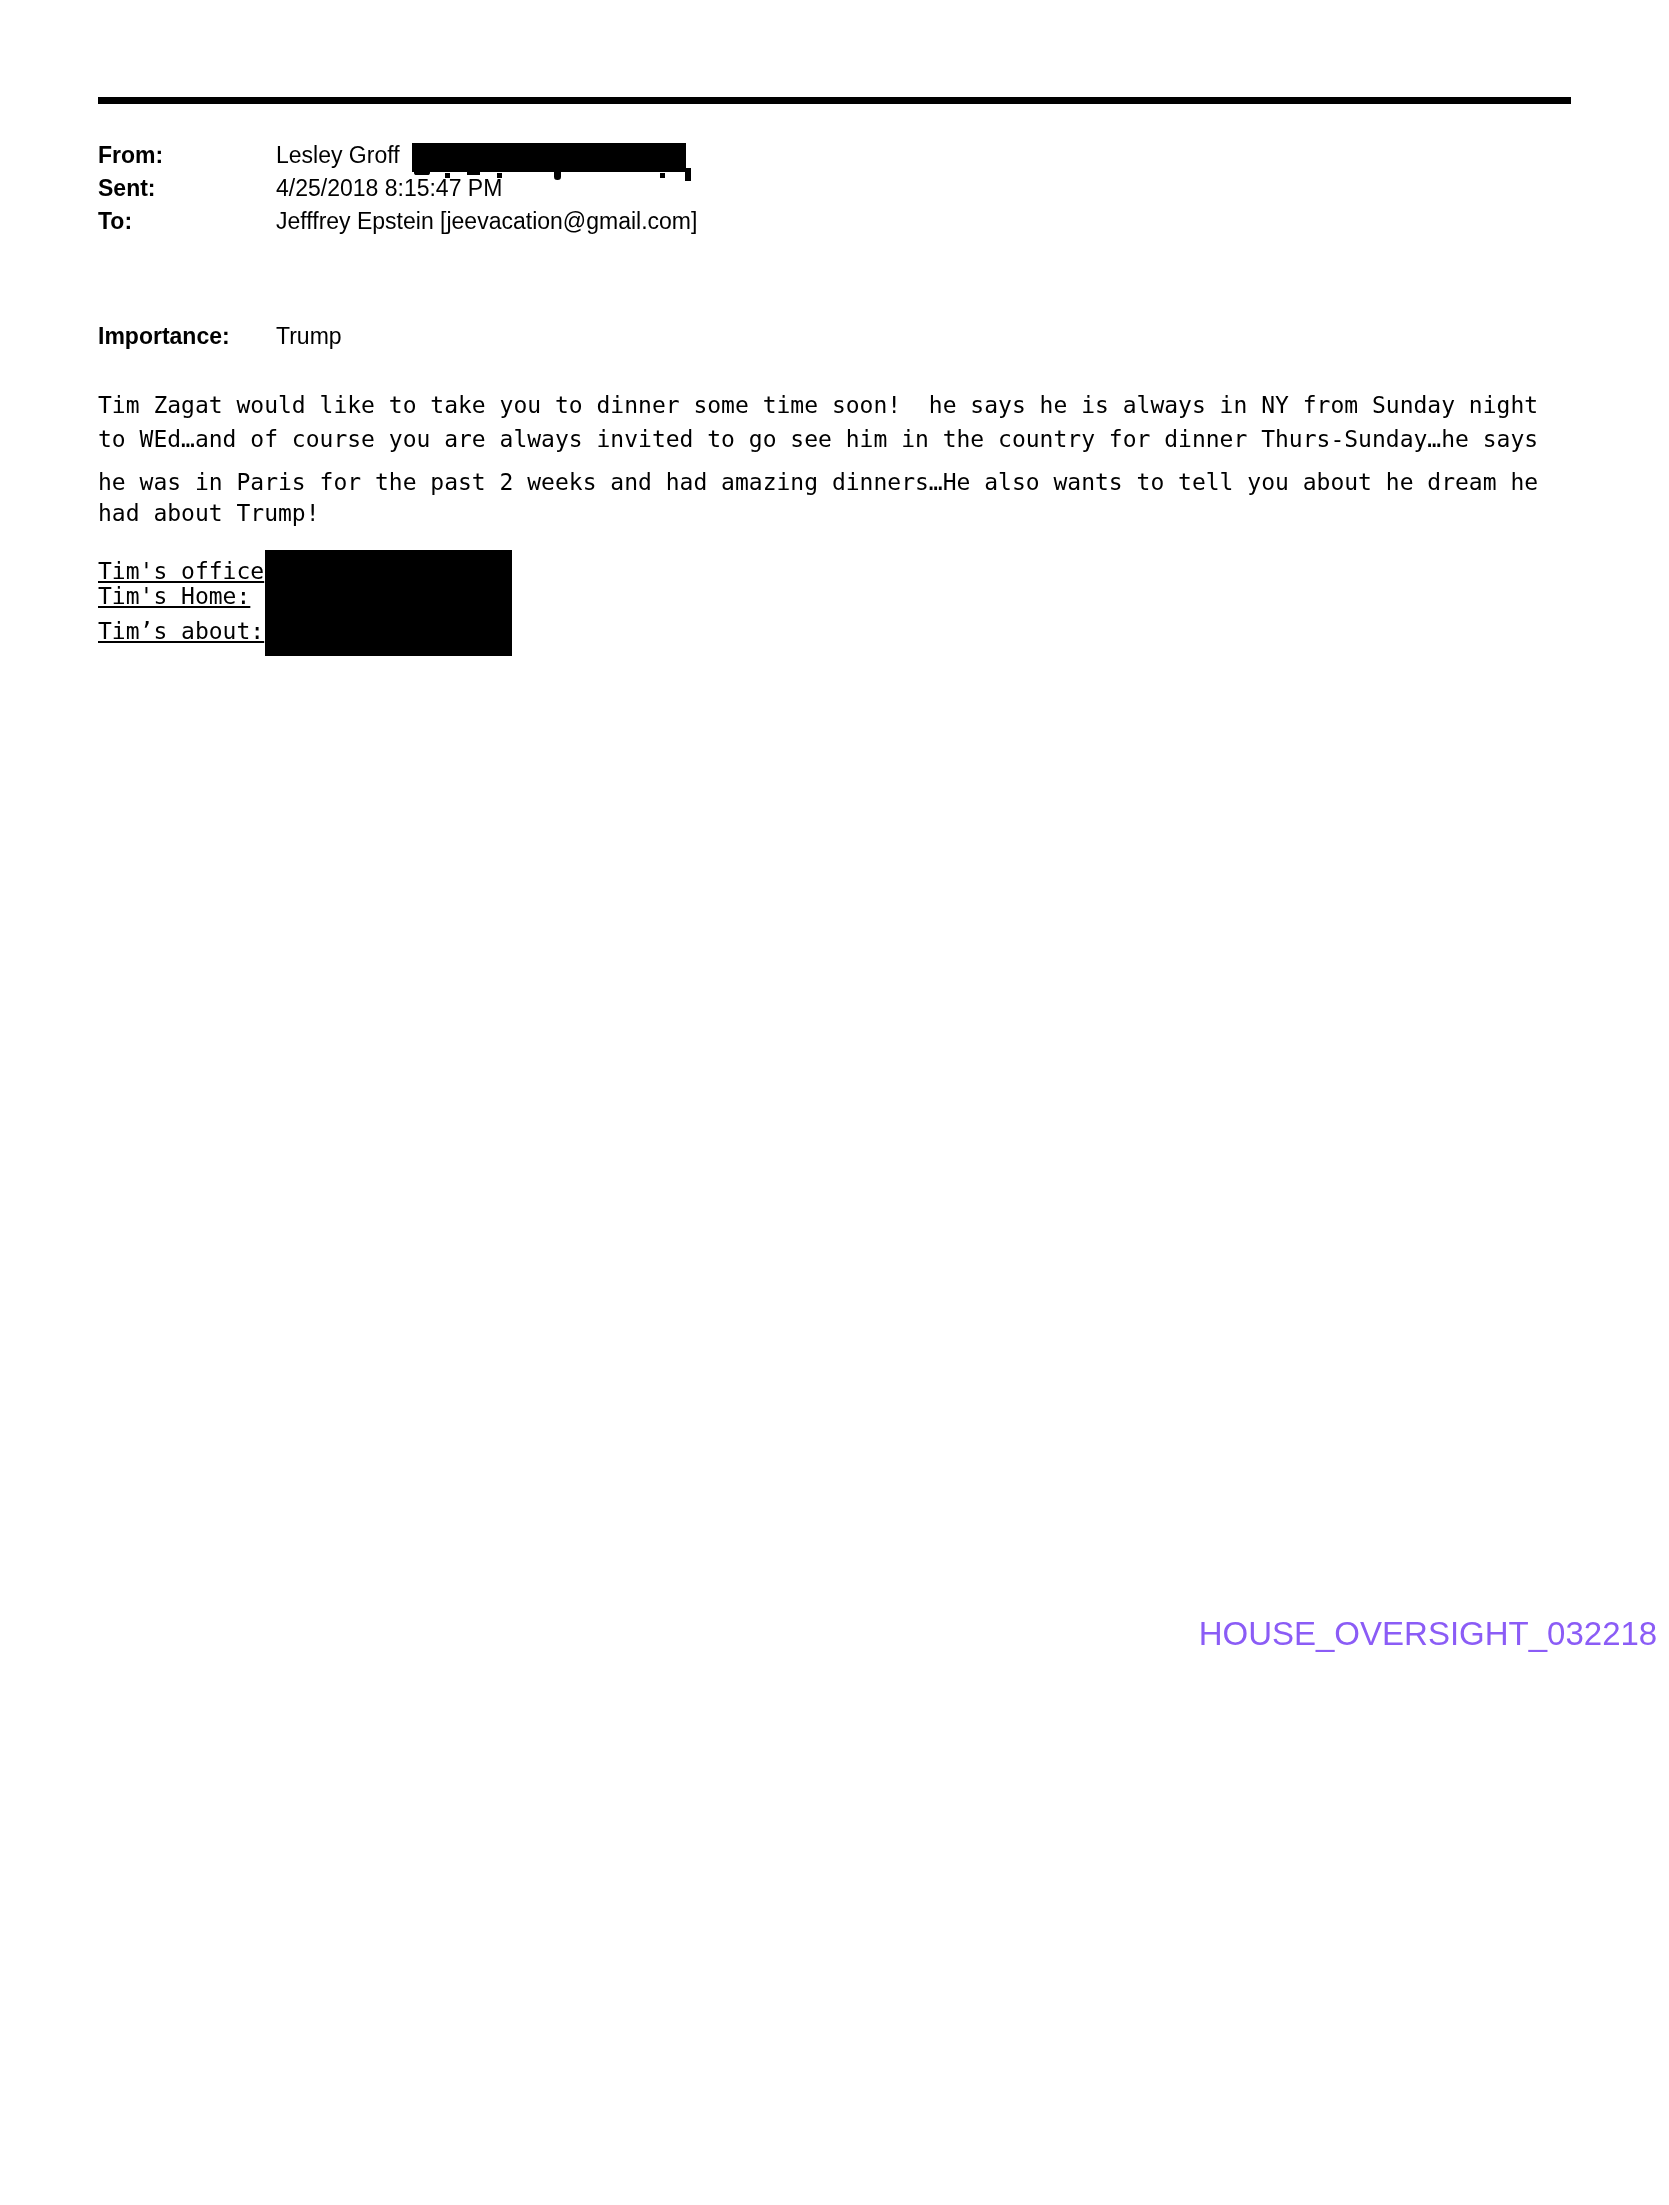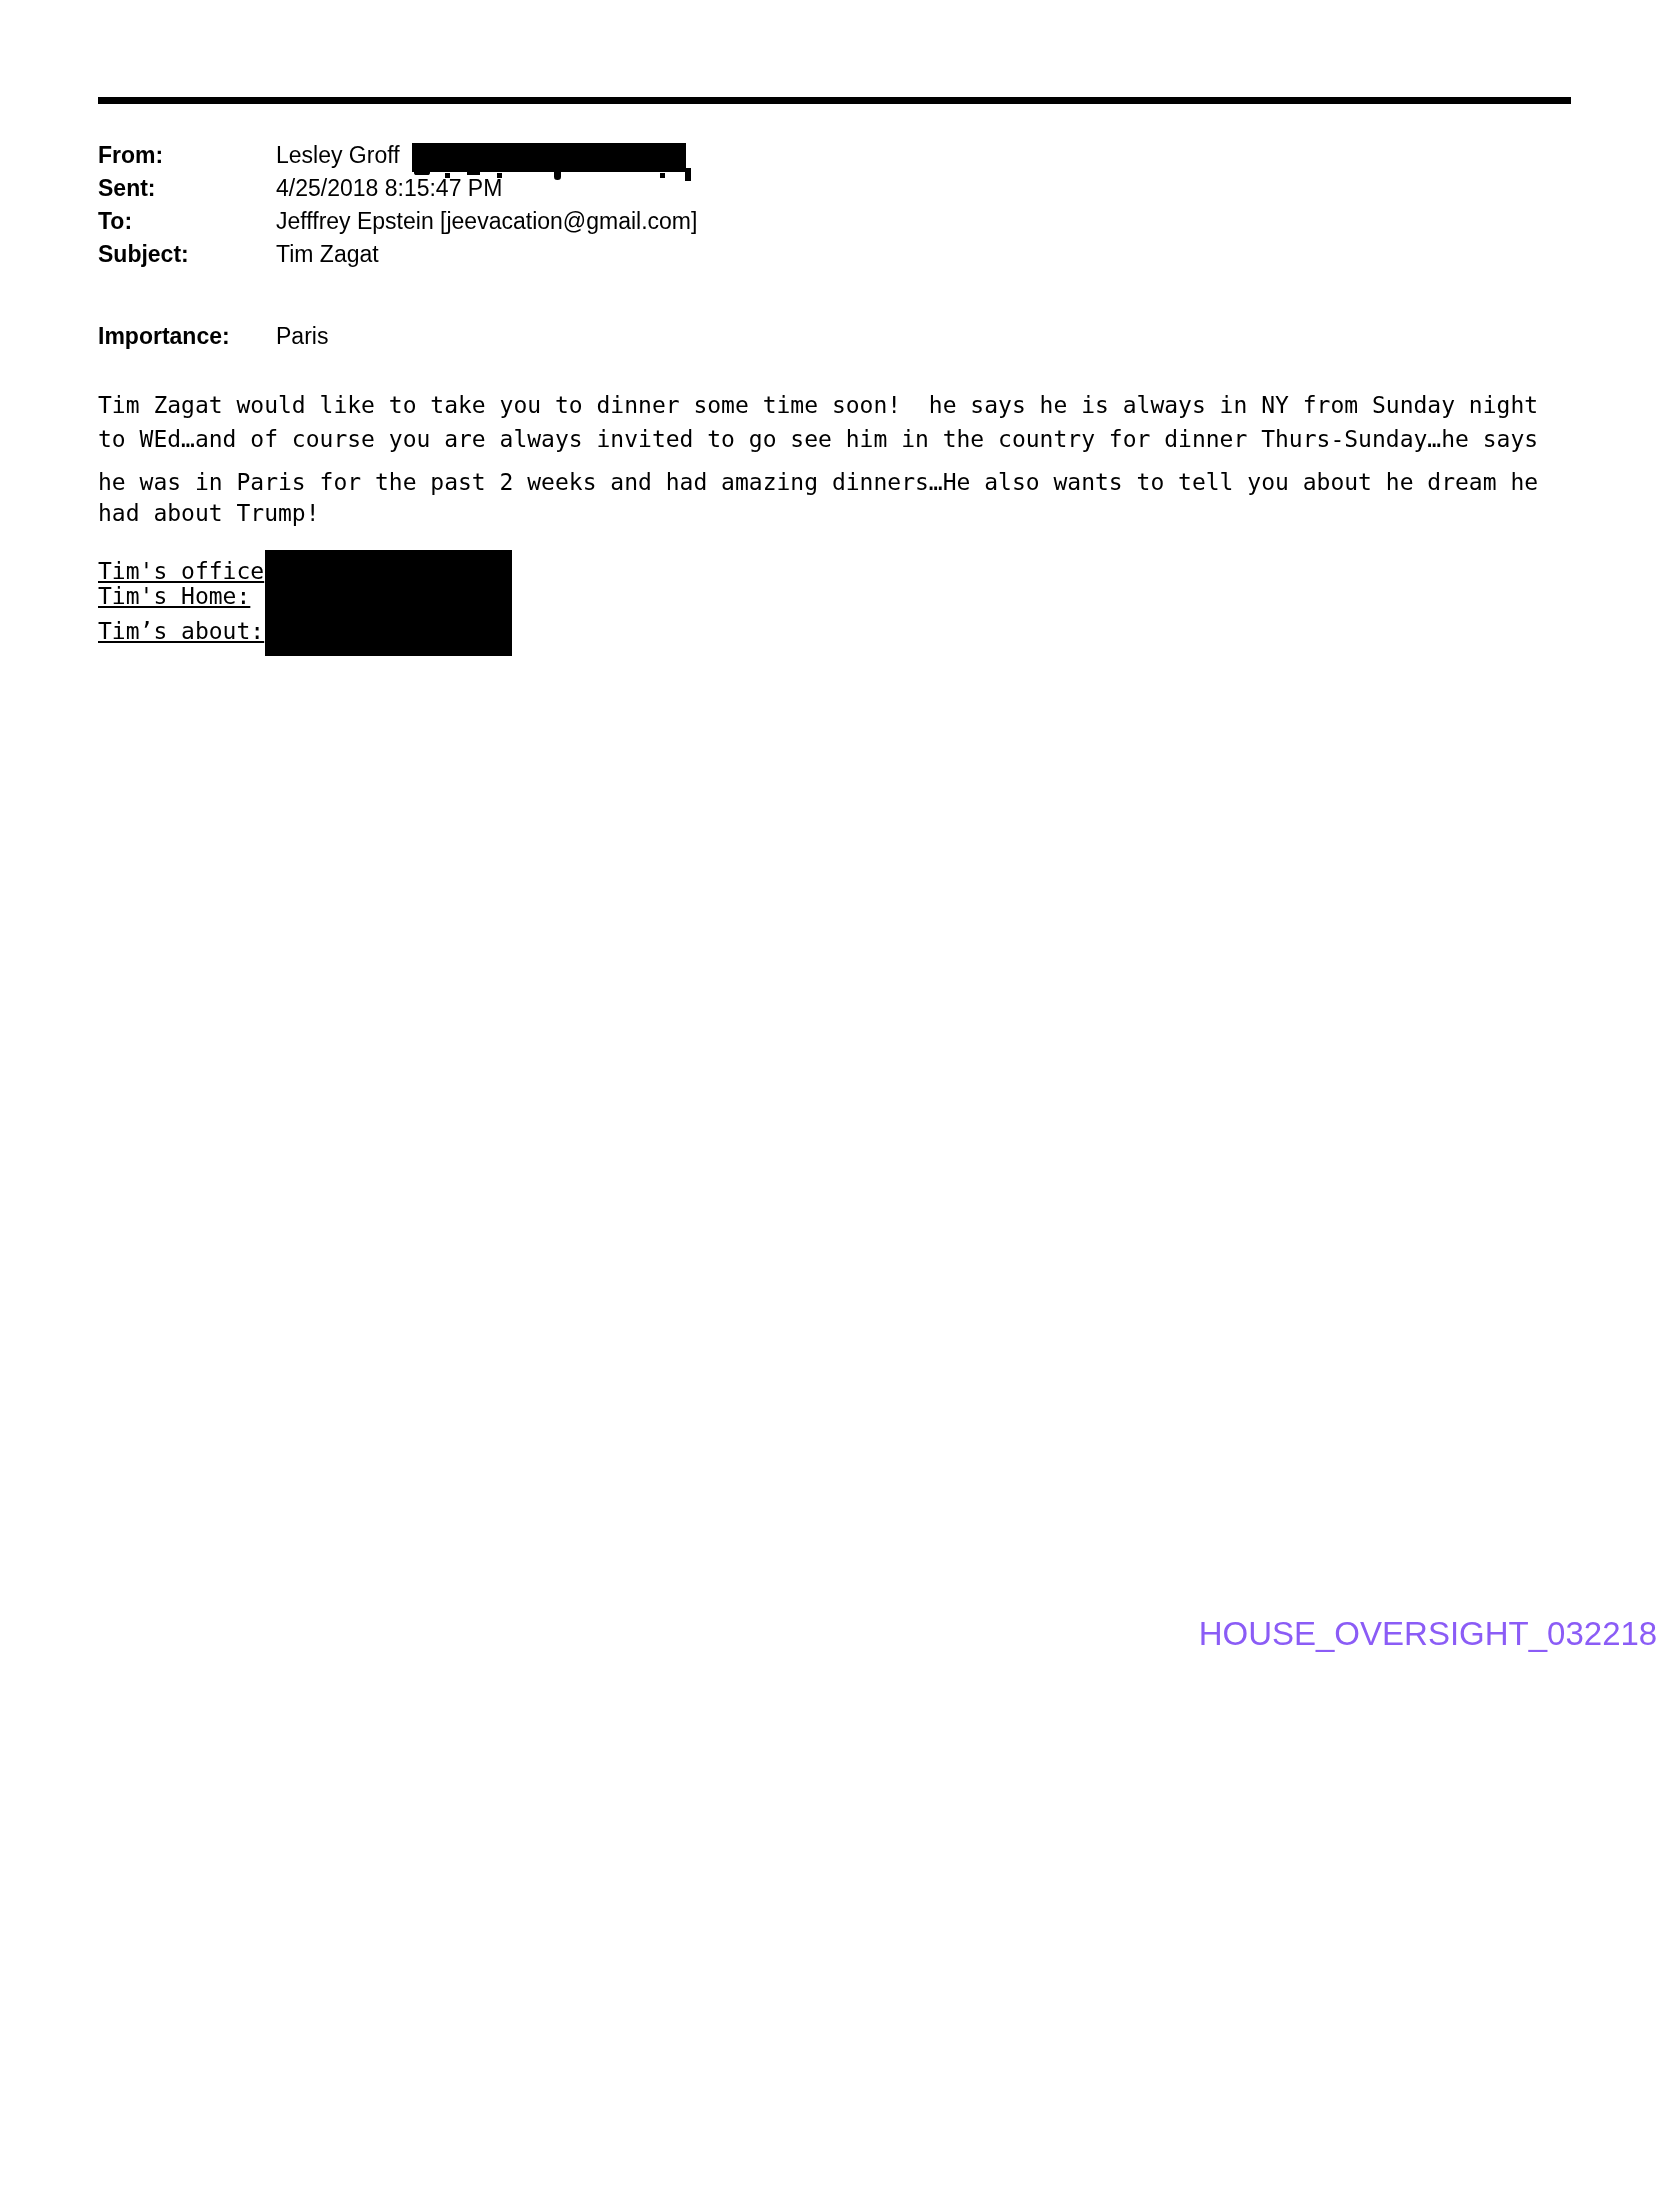--- a/index.html
+++ b/index.html
@@ -124,29 +124,25 @@
       <span class="hvalue">Lesley Groff</span>
     </div>
     <div class="hrow">
       <span class="hlabel">Sent:</span>
       <span class="hvalue">4/25/2018 8:15:47 PM</span>
     </div>
     <div class="hrow">
       <span class="hlabel">To:</span>
       <span class="hvalue">Jefffrey Epstein [jeevacation@gmail.com]</span>
     </div>
-    <div class="hrow">
-      <span class="hlabel">Subject:</span>
-      <span class="hvalue">Tim Zagat</span>
-    </div>
   </div>
 
   <div class="importance-row">
     <span class="hlabel">Importance:</span>
-    <span class="hvalue">Paris</span>
+    <span class="hvalue">Trump</span>
   </div>
 
   <div class="redaction" id="red-from"></div>
   <div>
     <span class="mark" id="d1"></span>
     <span class="mark" id="d2"></span>
     <span class="mark" id="d3"></span>
     <span class="mark" id="d4"></span>
     <span class="mark" id="d5"></span>
     <span class="mark" id="d6"></span>

